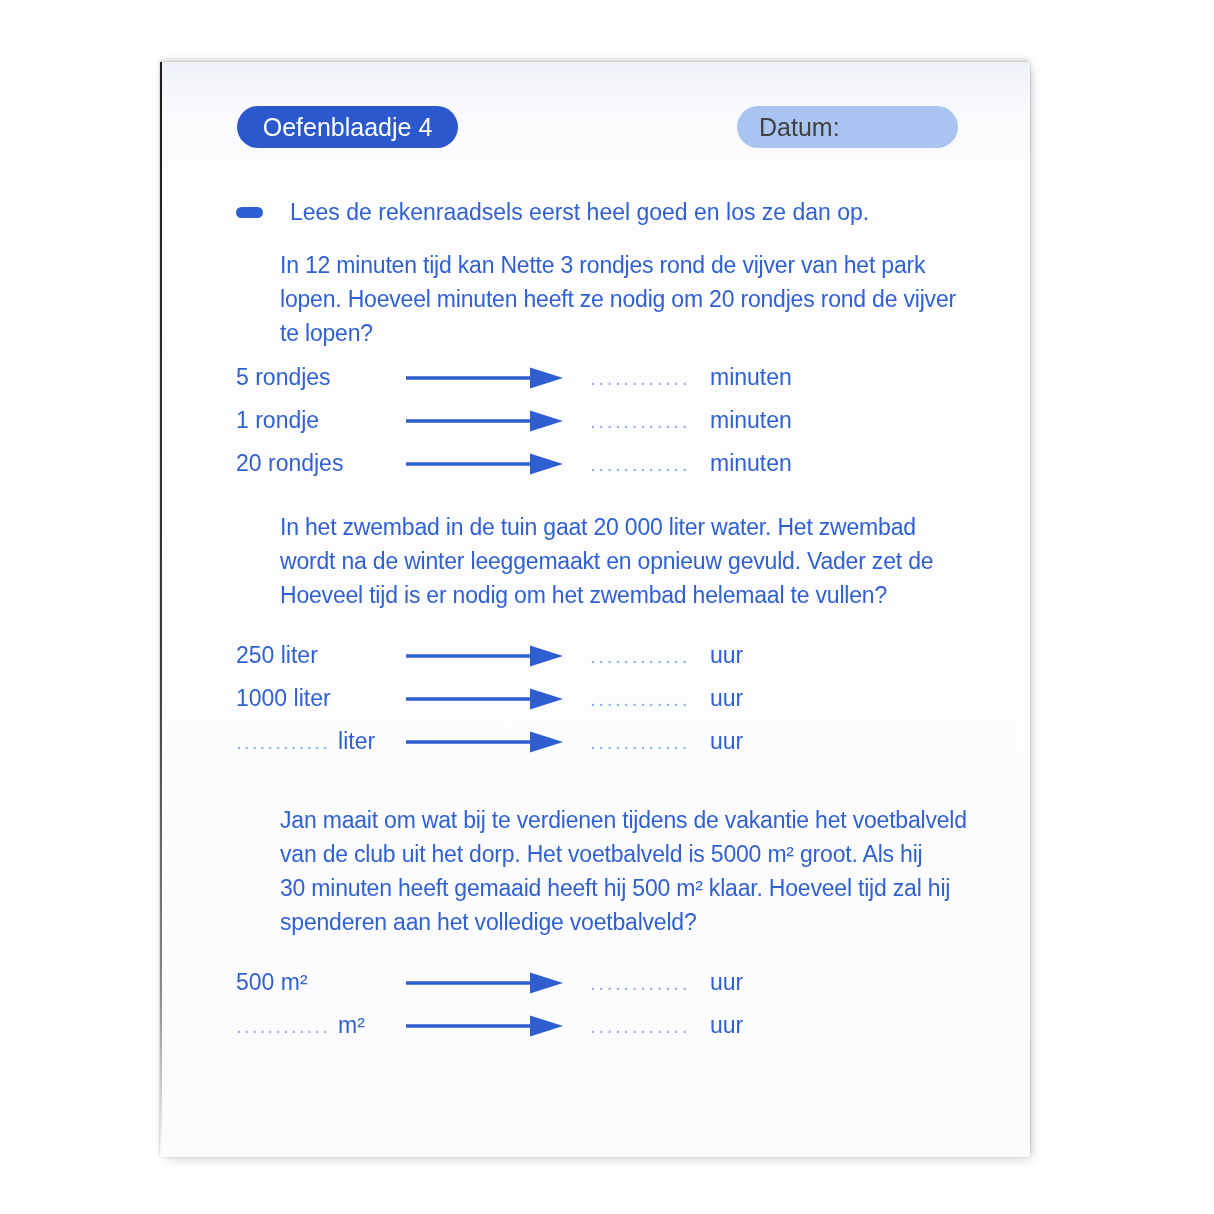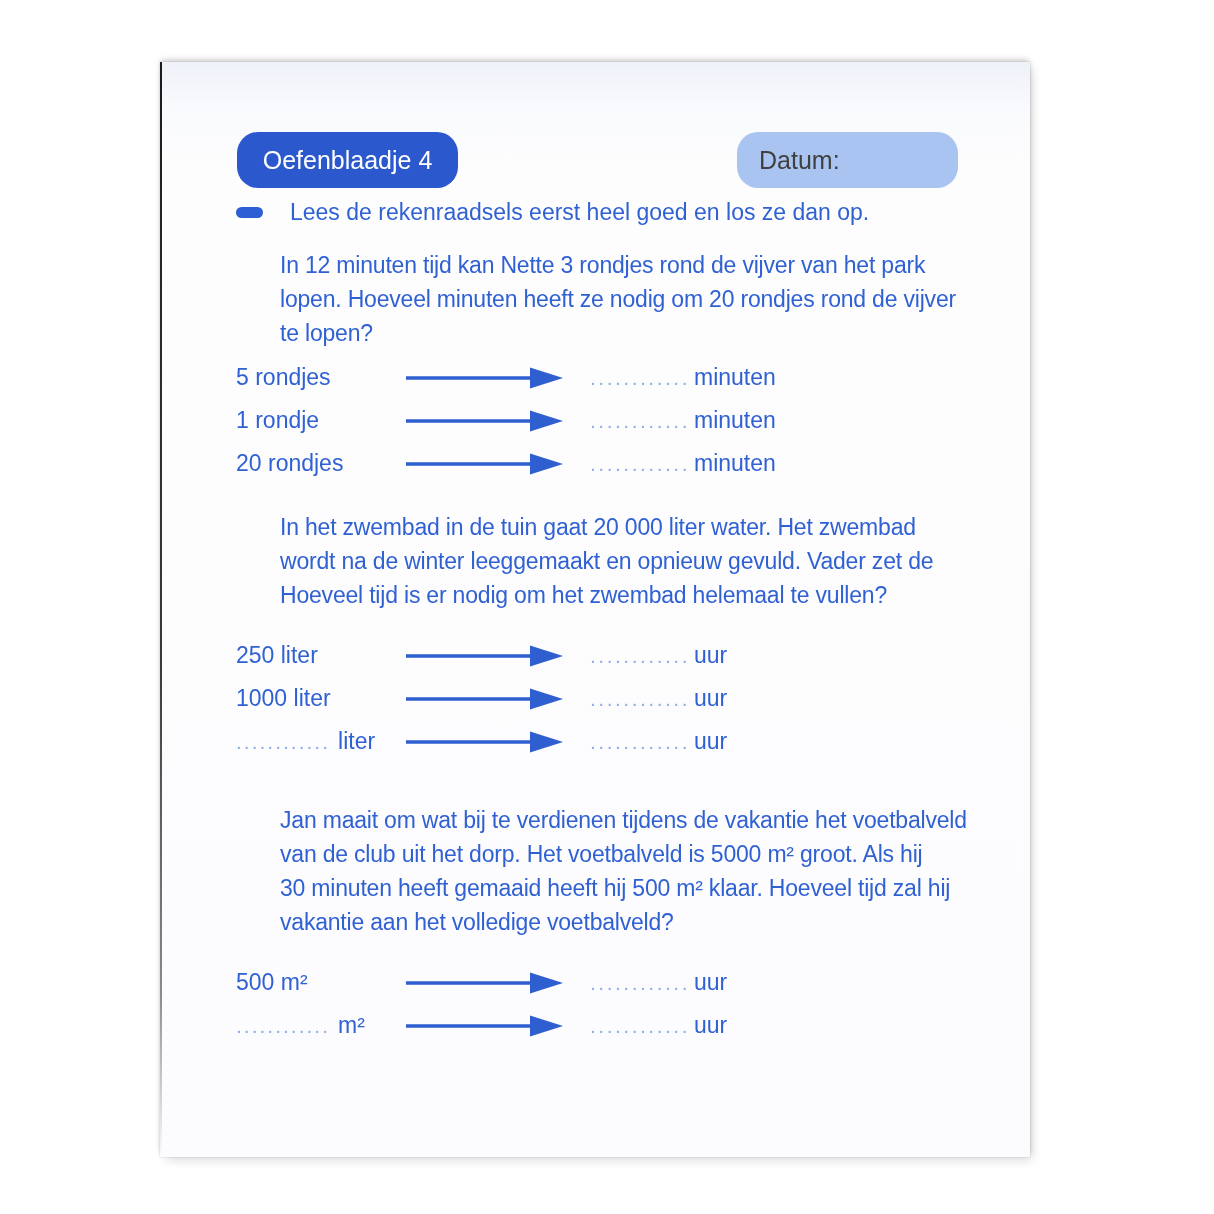--- a/index.html
+++ b/index.html
@@ -30,22 +30,22 @@
   .page::before {
     content: "";
     position: absolute;
     left: 0; top: 0; bottom: 0;
     width: 2px;
     background: linear-gradient(180deg, #1c1c1c 0%, #3a3a3a 55%, #8a8a8a 85%, rgba(160,160,160,0) 100%);
   }
 
   .pill {
     position: absolute;
-    top: 70px;
-    height: 56px;
+    top: 44px;
+    height: 42px;
     width: 221px;
     border-radius: 21px;
     display: flex;
     align-items: center;
     box-sizing: border-box;
   }
   .pill-title {
     left: 77px;
     background: #2b58cd;
     color: #ffffff;
@@ -117,21 +117,21 @@
   .dots {
     color: #8fafea;
     font-size: 21px;
     letter-spacing: 2.5px;
     white-space: nowrap;
   }
   .row-label .dots { letter-spacing: 2px; margin-right: 8px; }
   .unit {
     font-size: 23px;
     color: #3061d3;
-    margin-left: 2px;
+    margin-left: 18px;
     white-space: nowrap;
   }
 </style>
 </head>
 <body>
 
 <div class="canvas">
   <div class="page">
 
     <div class="pill pill-title">
@@ -227,21 +227,21 @@
         </svg>
         <div class="dots-cell"><span class="dots">............</span></div>
         <div class="unit">uur</div>
       </div>
     </div>
 
     <div class="para" style="top:741px">
       <div class="line">Jan maait om wat bij te verdienen tijdens de vakantie het voetbalveld</div>
       <div class="line">van de club uit het dorp. Het voetbalveld is 5000 m² groot. Als hij</div>
       <div class="line">30 minuten heeft gemaaid heeft hij 500 m² klaar. Hoeveel tijd zal hij</div>
-      <div class="line">vakantie aan het volledige voetbalveld?</div>
+      <div class="line">spenderen aan het volledige voetbalveld?</div>
     </div>
 
     <div class="rows" style="top:899px">
       <div class="row">
         <div class="row-label">
           <span>500 m²</span>
         </div>
         <svg class="arrow" width="160" height="24" viewBox="0 0 160 24">
           <line x1="2" y1="12" x2="128" y2="12" stroke="#2e5ecf" stroke-width="3.5"></line>
           <polygon points="126,1.5 159,12 126,22.5" fill="#2e5ecf"></polygon>

